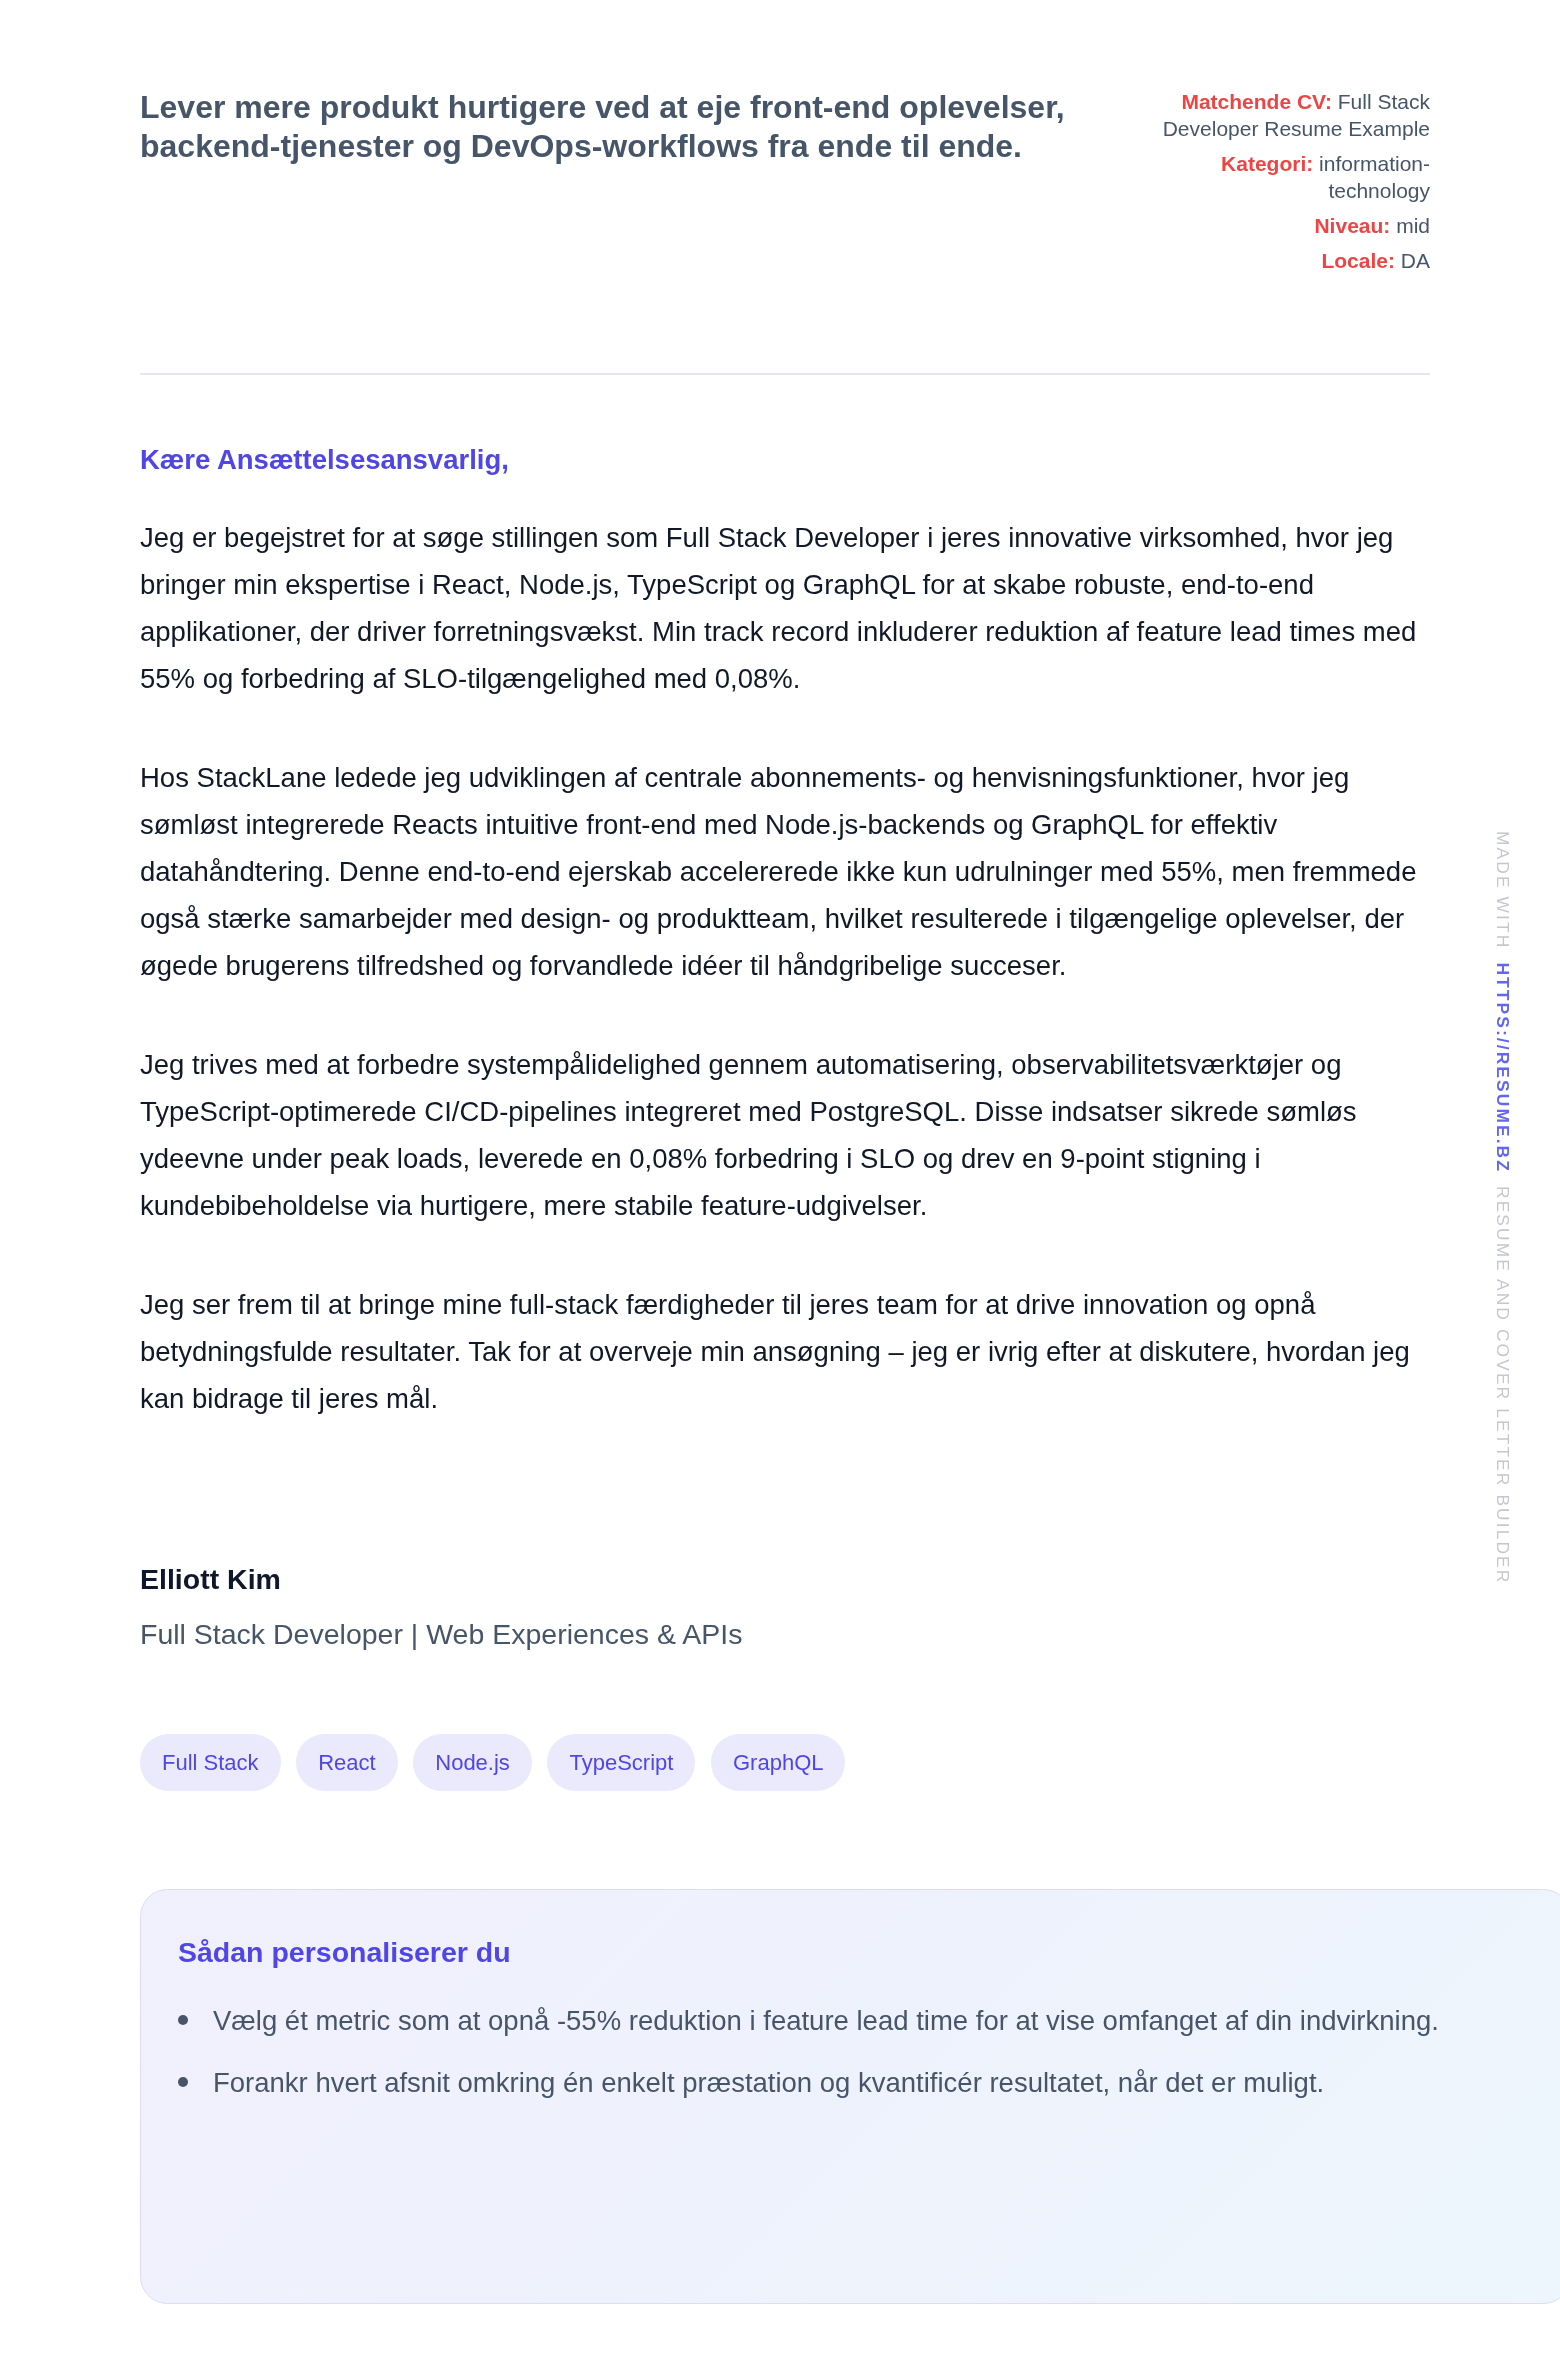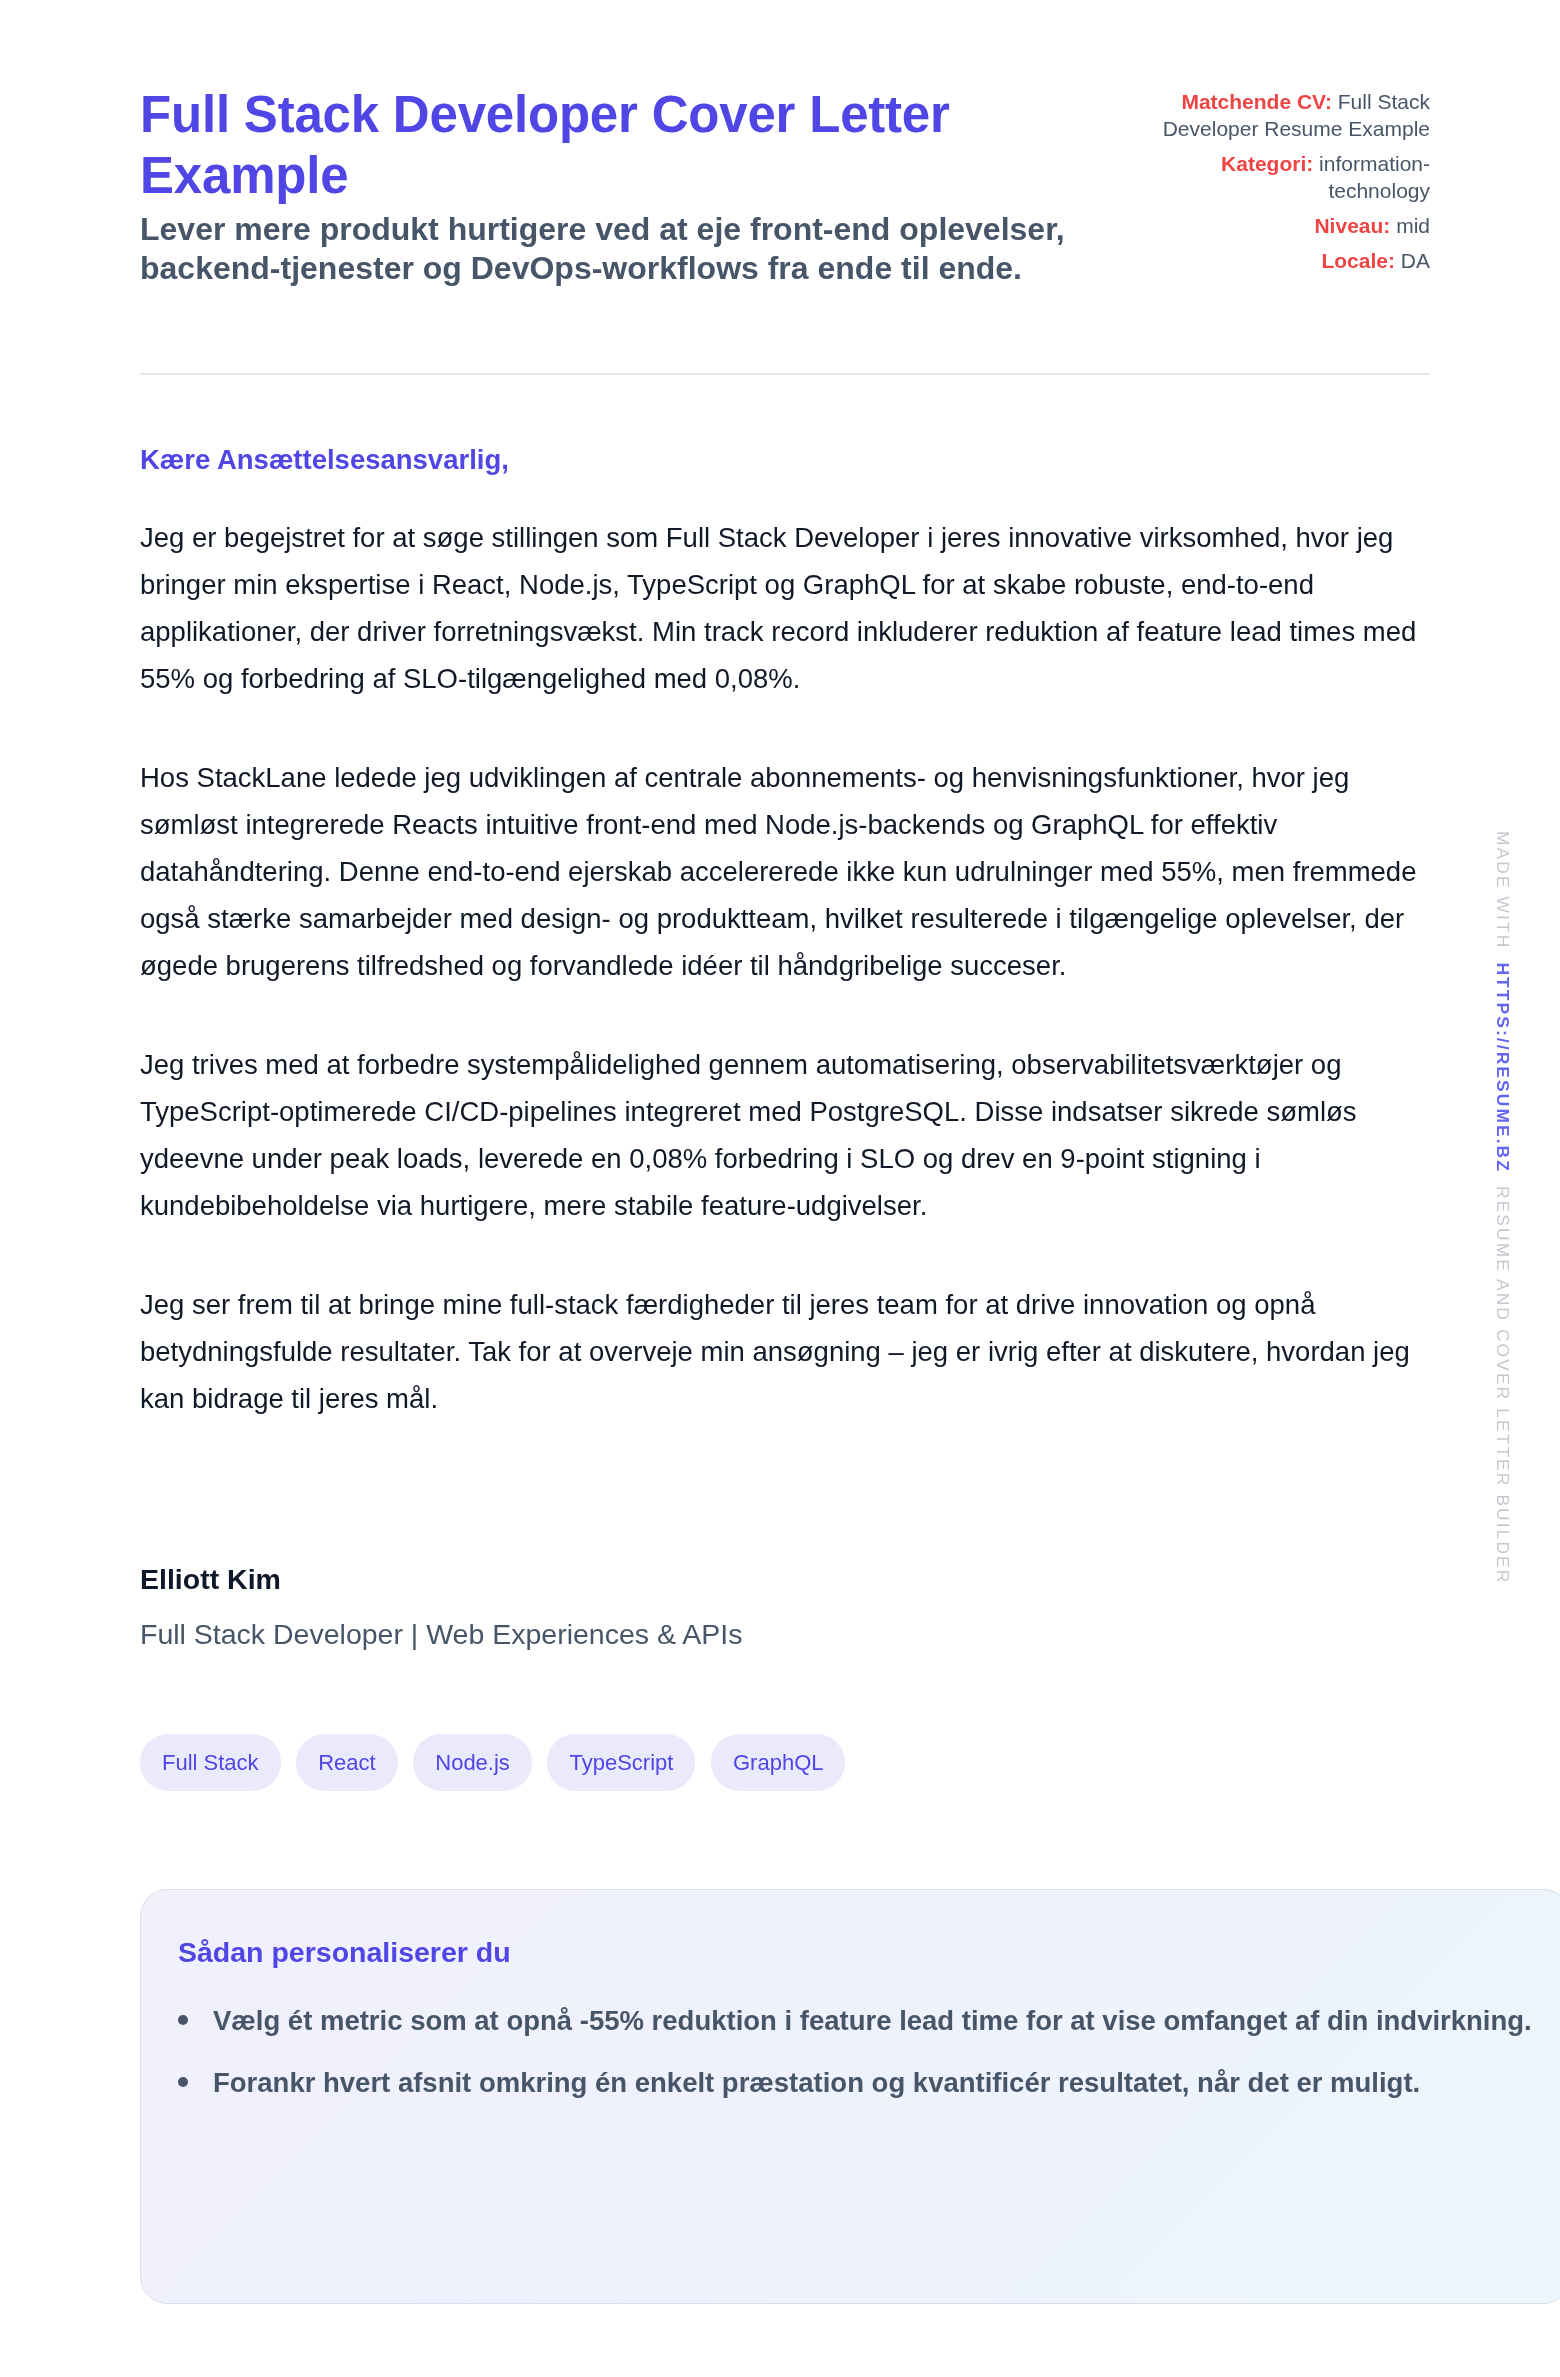--- a/index.html
+++ b/index.html
@@ -151,21 +151,20 @@
     margin: 44px 0 0 0;
     font-size: 28.5px;
     line-height: 37px;
     font-weight: 700;
     color: #4f46e5;
   }
   .tips-list {
     list-style: none;
     margin: 26px 0 0 0;
     padding: 0;
-    font-weight: bold;
   }
   .tips-list li {
     position: relative;
     padding-left: 35px;
     font-size: 27.5px;
     line-height: 47px;
     color: #475569;
     margin-bottom: 14.7px;
   }
   .tips-list li .bullet {
@@ -204,21 +203,20 @@
     margin: 0 13px;
   }
 </style>
 </head>
 <body>
 
 <div class="page">
 
   <header class="header">
     <div class="title-block">
-      <h1 class="title">Full Stack Developer Cover Letter Example</h1>
       <p class="subtitle">Lever mere produkt hurtigere ved at eje front-end oplevelser, backend-tjenester og DevOps-workflows fra ende til ende.</p>
     </div>
 
     <div class="meta">
       <div class="meta-row">
         <span class="meta-label">Matchende CV:</span>
         <span>Full Stack Developer Resume Example</span>
       </div>
       <div class="meta-row">
         <span class="meta-label">Kategori:</span>

